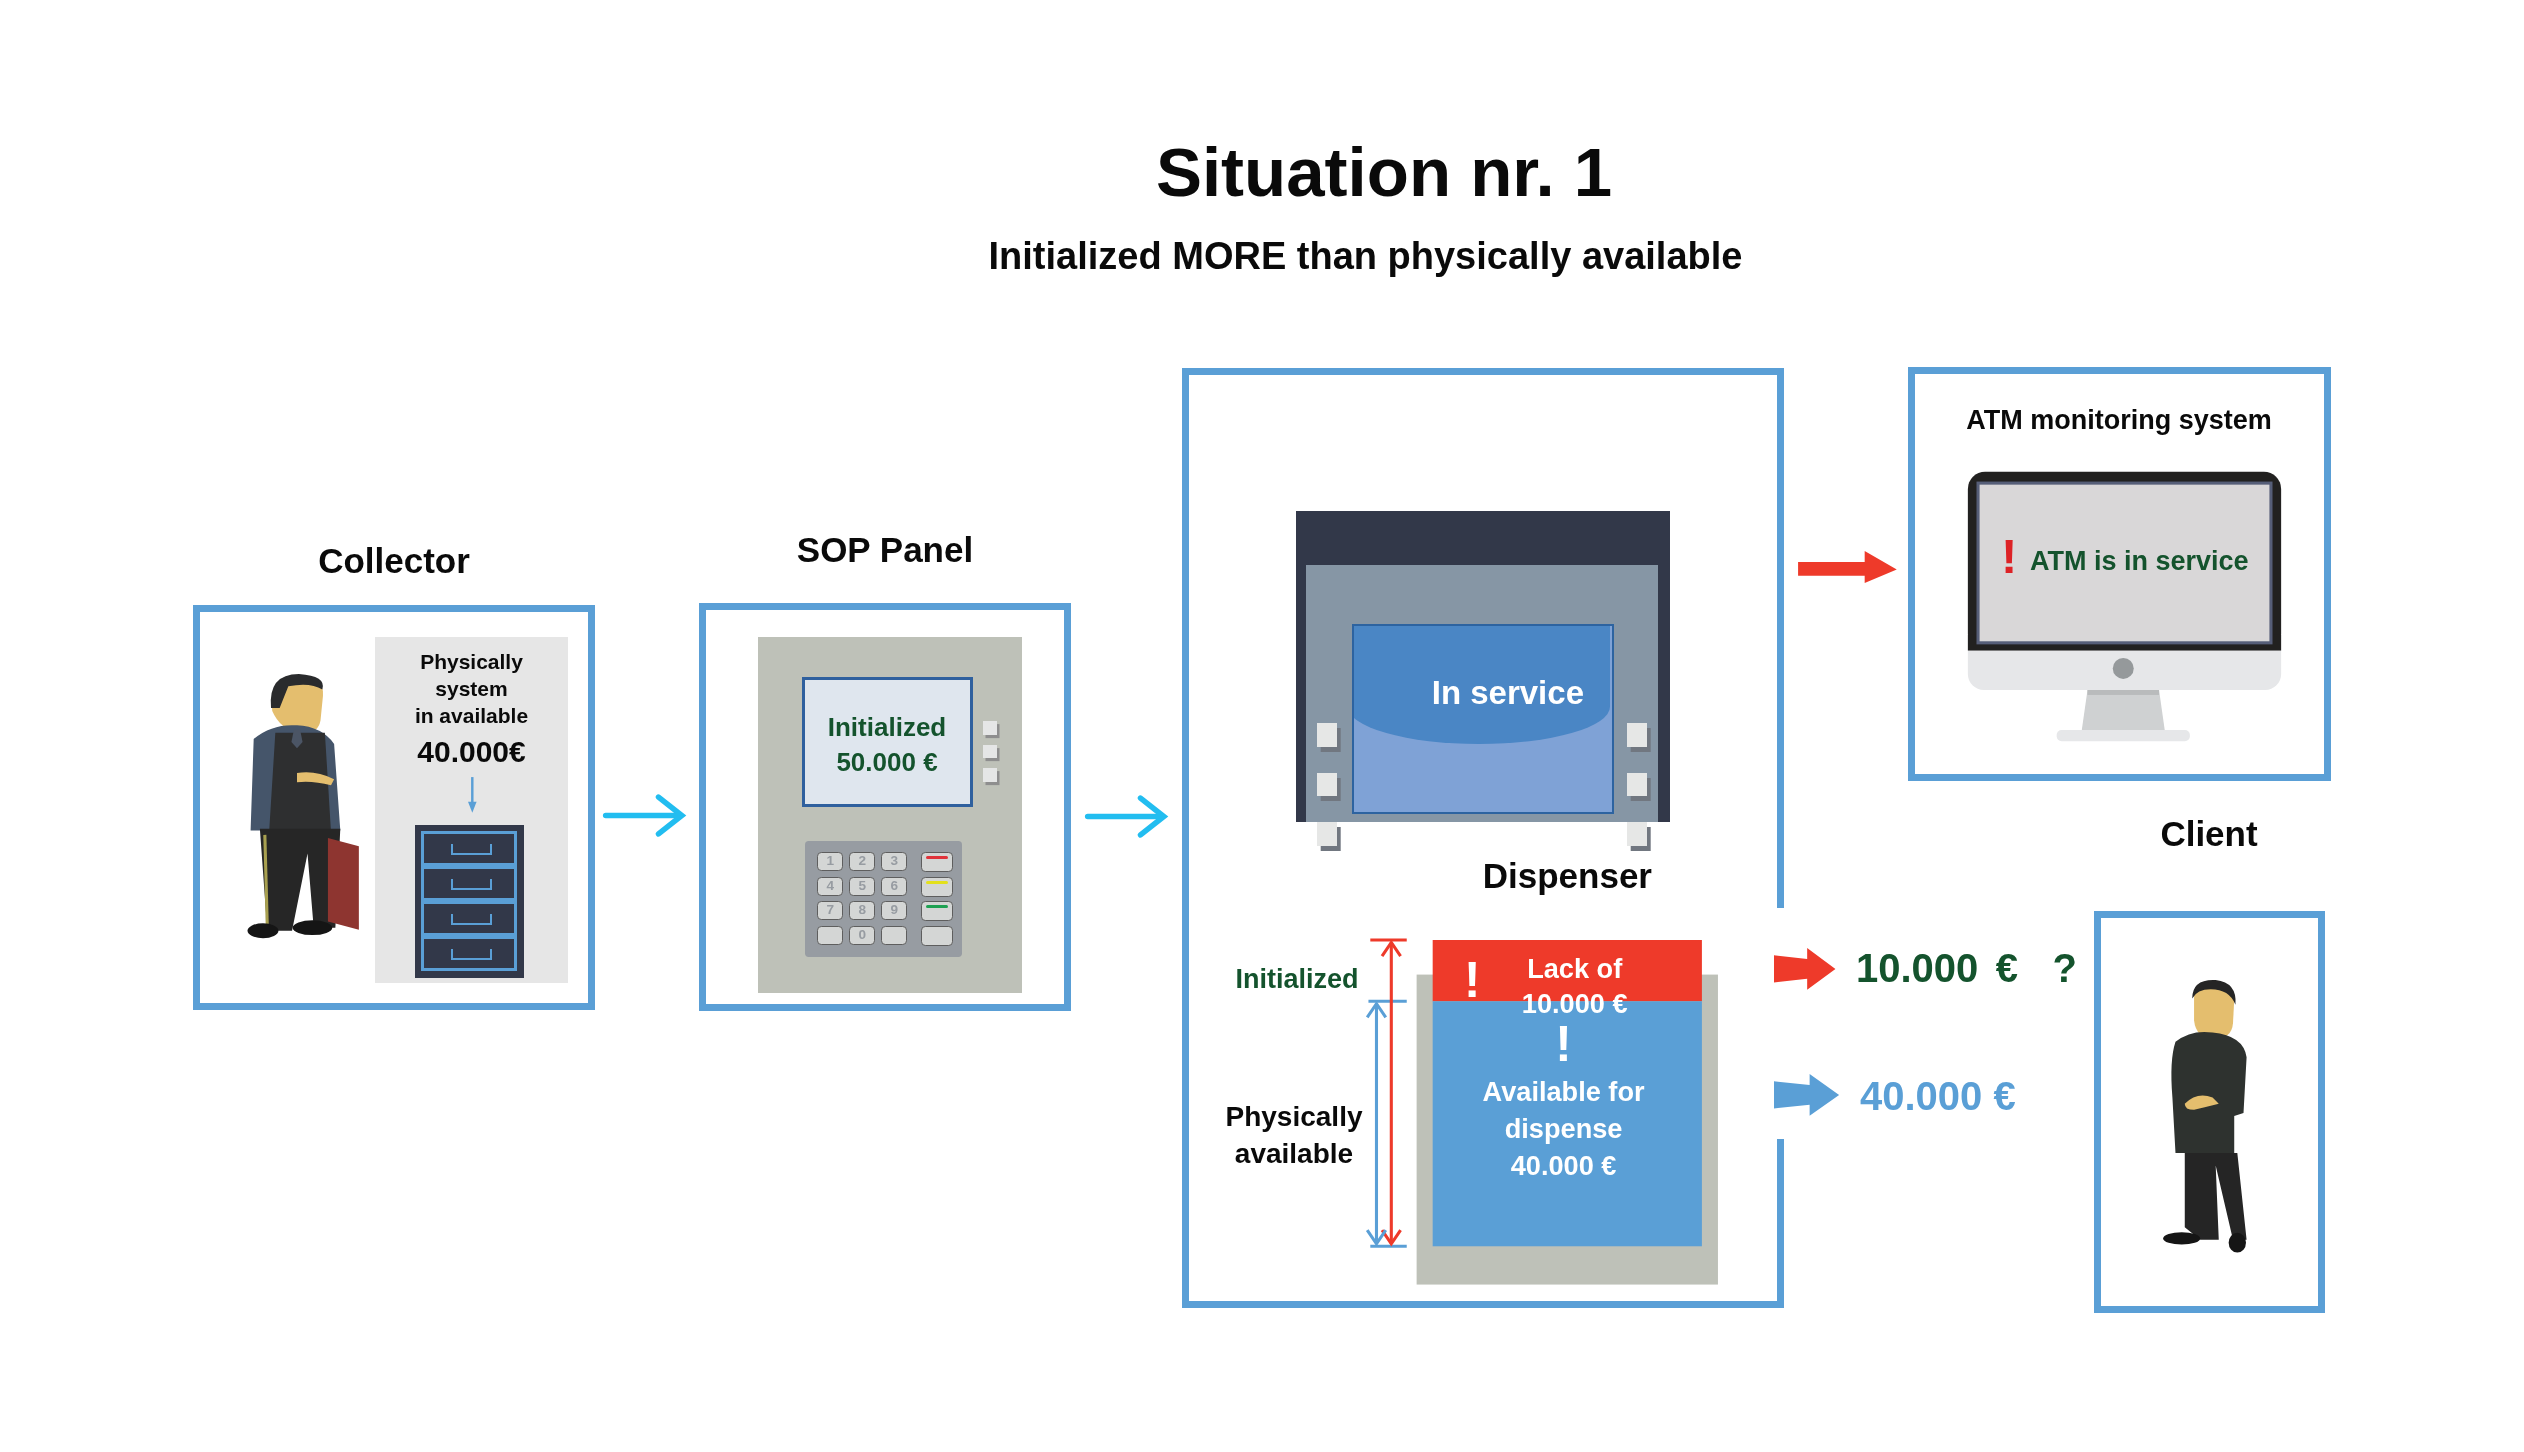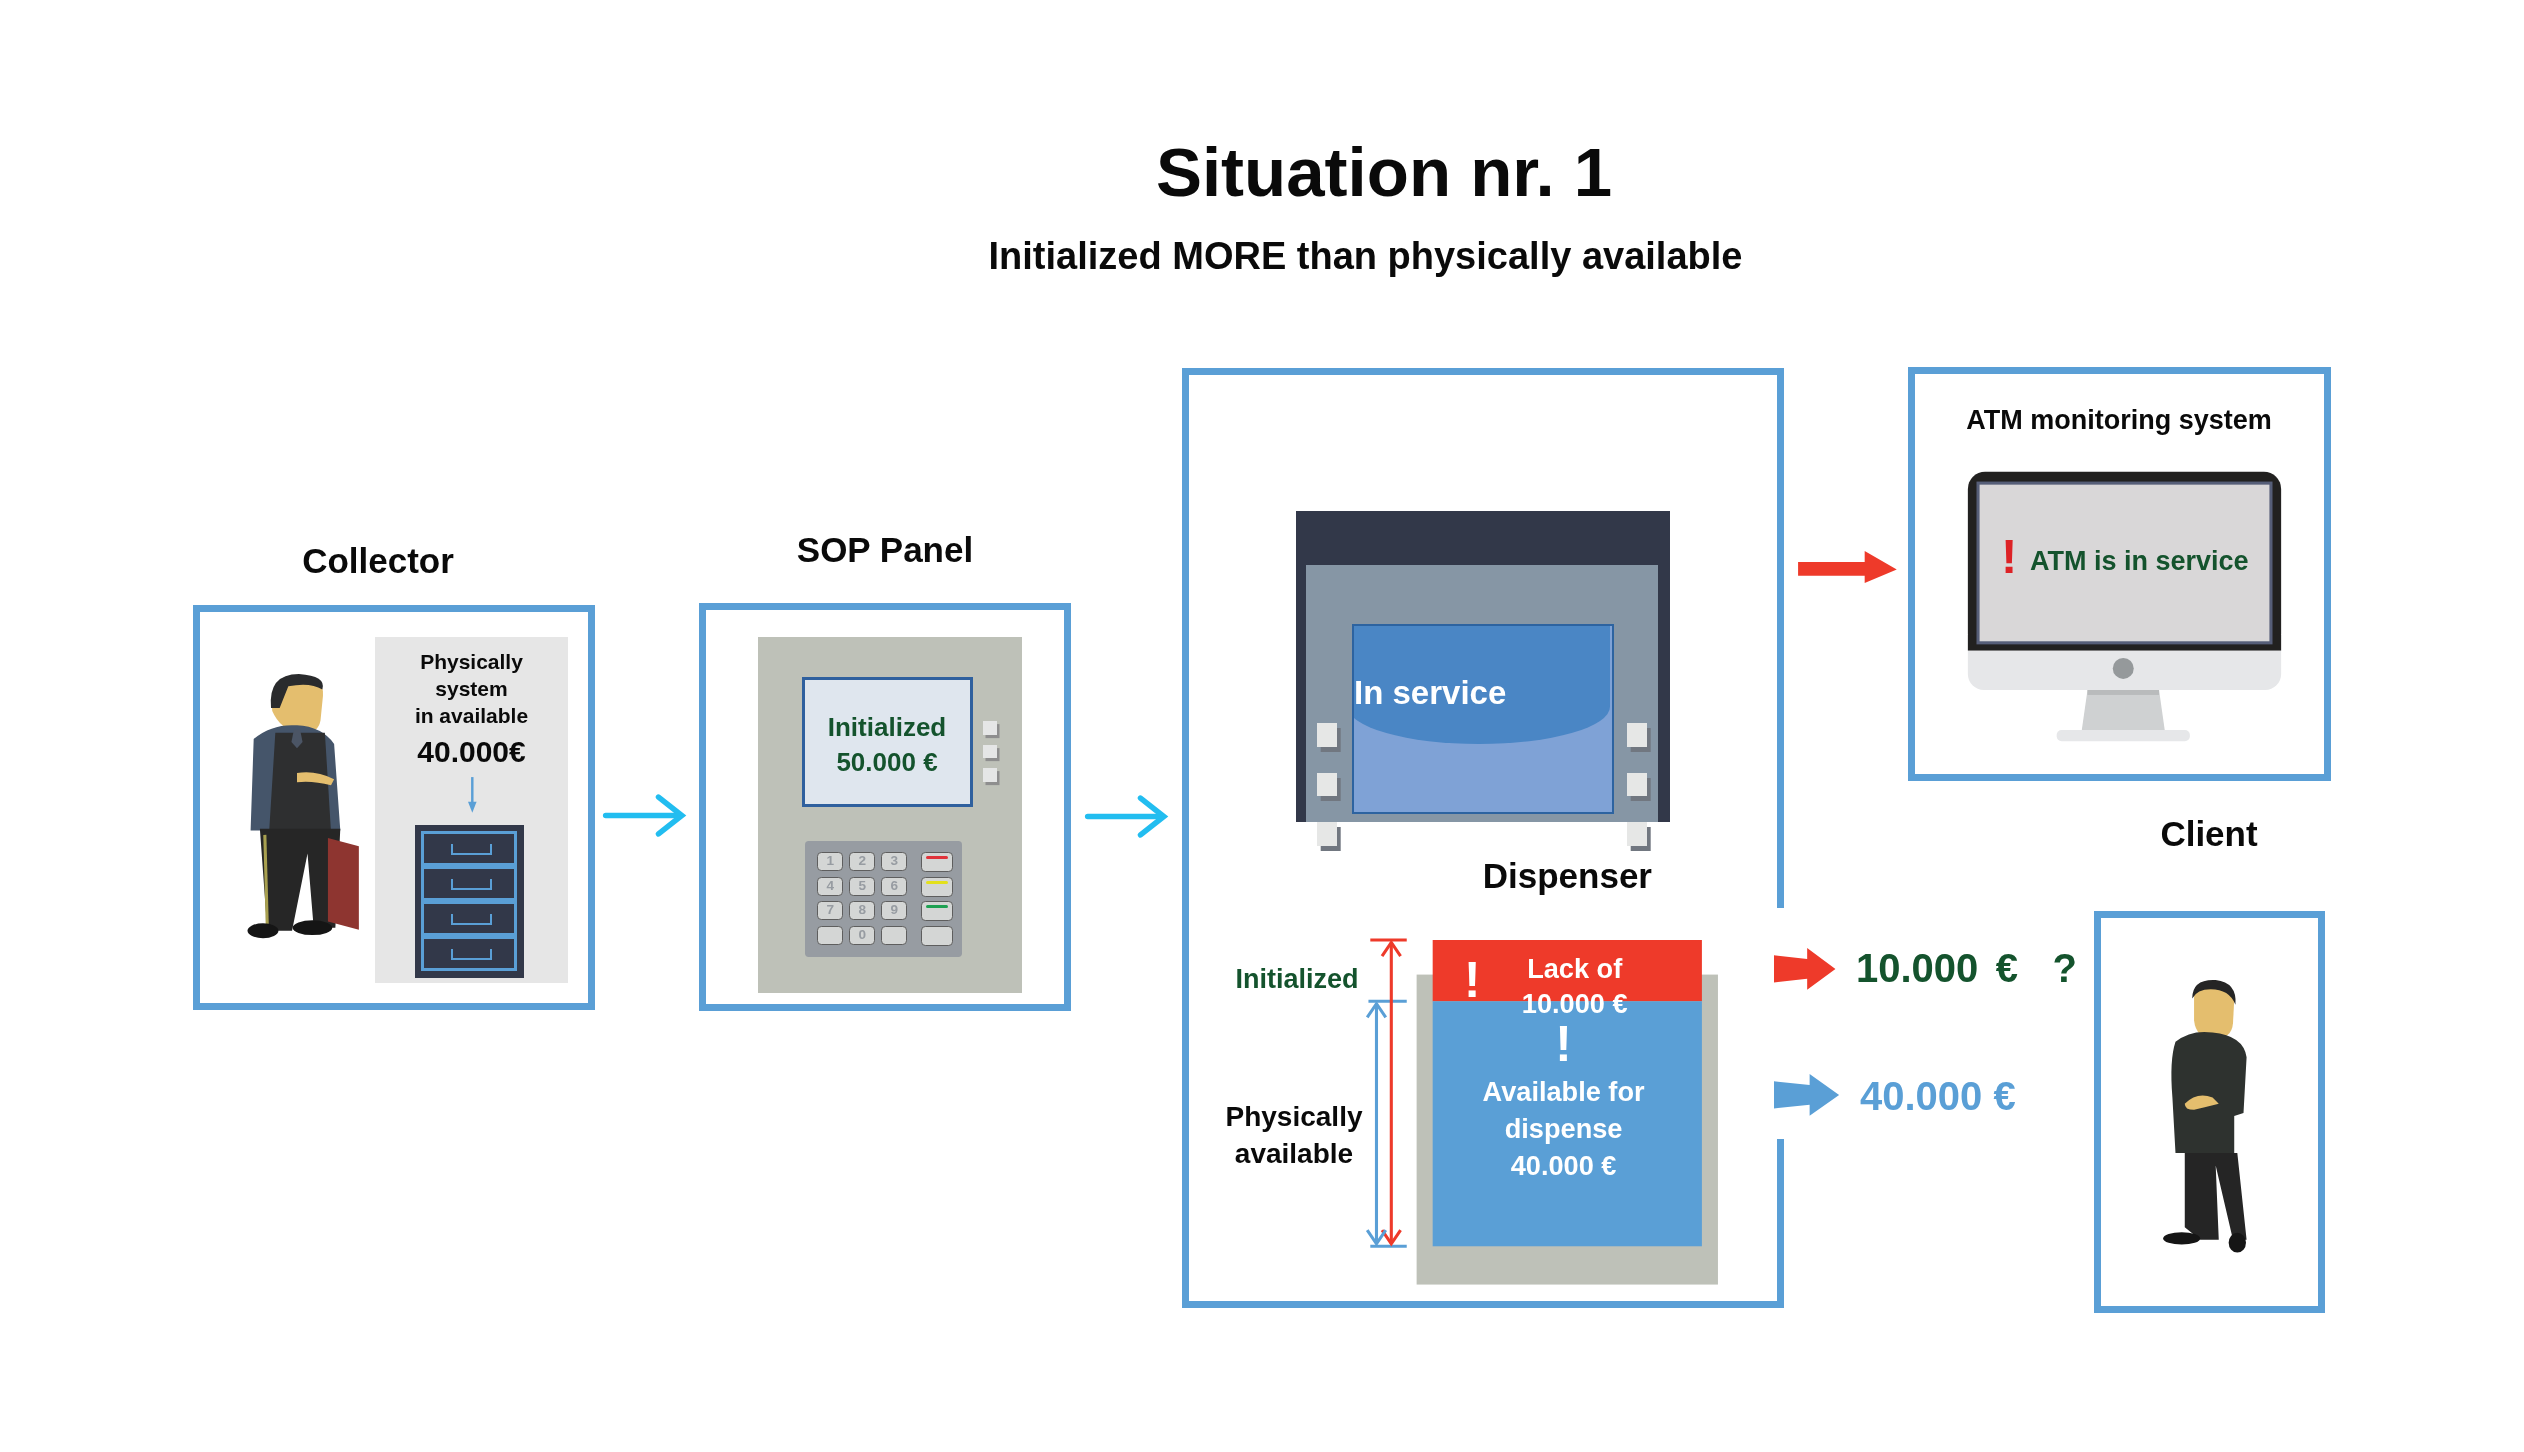--- a/index.html
+++ b/index.html
@@ -15,21 +15,21 @@
   .blue { color:#5a9fd6; }
   .white { color:#ffffff; }
   svg { position:absolute; overflow:visible; }
 </style>
 </head>
 <body>
 
 <div class="abs center-text title">Situation nr. 1</div>
 <div class="abs center-text subtitle">Initialized MORE than physically available</div>
 
-<div class="abs section-label" style="left:177px;width:402px;top:541px;">Collector</div>
+<div class="abs section-label" style="left:193px;width:402px;top:541px;">Collector</div>
 <div class="frame" style="left:193px;top:605px;width:402px;height:405px;">
 
   <svg style="left:35px;top:62px;" width="124" height="266" viewBox="0 0 200 430">
     <path d="M60 60 q-6-50 40-55 q45 0 42 30 l-4 40 q-5 25-35 20 q-30-5-43-35z" fill="#e4be6e"></path>
     <path d="M58 55 q-5-55 45-55 q45 3 38 25 q-20-12-55-5 q-8 20-14 35z" fill="#2a2b2d"></path>
     <path d="M30 105 q30-25 70-22 q40 2 60 30 l10 140 l-145 0 z" fill="#45556a"></path>
     <path d="M65 95 l80 0 l10 160 l-100 0 z" fill="#2e2f30"></path>
     <path d="M95 90 l10 0 l4 20 l-9 10 l-9-10z" fill="#4b5565"></path>
     <path d="M40 250 l130 0 l-8 160 l-35 0 l-10-120 l-25 125 l-40 0 z" fill="#262626"></path>
     <path d="M48 260 l4 150" stroke="#a8a050" stroke-width="5"></path>
@@ -123,21 +123,21 @@
   <line x1="6" y1="30" x2="128" y2="30" stroke="#22bdf0" stroke-width="9" stroke-linecap="round"></line>
   <polyline points="92,0 130,30 92,60" fill="none" stroke="#22bdf0" stroke-width="9" stroke-linecap="round"></polyline>
 </svg>
 
 <div class="frame" style="left:1182px;top:368px;width:602px;height:940px;">
 
   <div class="abs" style="left:107px;top:136px;width:374px;height:311px;background:#323849;">
     <div class="abs" style="left:10px;top:54px;width:352px;height:257px;background:#8696a5;">
       <div class="abs" style="left:46px;top:59px;width:262px;height:190px;background:#7fa2d6;border:2.5px solid #2d63a0;box-sizing:border-box;overflow:hidden;">
         <div class="abs" style="left:-6.2px;top:-6.2px;width:262px;height:124px;background:#4a86c5;border-radius:0 0 50% 50% / 0 0 30% 30%;"></div>
-        <div class="abs white" style="left:0;width:230px;top:48px;text-align:left;font-weight:bold;font-size:33px;">In service</div>
+        <div class="abs white" style="left:0;width:230px;top:48px;text-align:right;font-weight:bold;font-size:33px;">In service</div>
       </div>
       <div class="abs" style="left:11px;top:158px;">
         <div style="width:20px;height:23.5px;background:#e6e7e6;box-shadow:3.7px 5px 0 #717780;margin-bottom:26px;"></div>
         <div style="width:20px;height:23.5px;background:#e6e7e6;box-shadow:3.7px 5px 0 #717780;margin-bottom:26px;"></div>
         <div style="width:20px;height:23.5px;background:#e6e7e6;box-shadow:3.7px 5px 0 #717780;"></div>
       </div>
       <div class="abs" style="left:321px;top:158px;">
         <div style="width:20px;height:23.5px;background:#e6e7e6;box-shadow:3.7px 5px 0 #717780;margin-bottom:26px;"></div>
         <div style="width:20px;height:23.5px;background:#e6e7e6;box-shadow:3.7px 5px 0 #717780;margin-bottom:26px;"></div>
         <div style="width:20px;height:23.5px;background:#e6e7e6;box-shadow:3.7px 5px 0 #717780;"></div>

